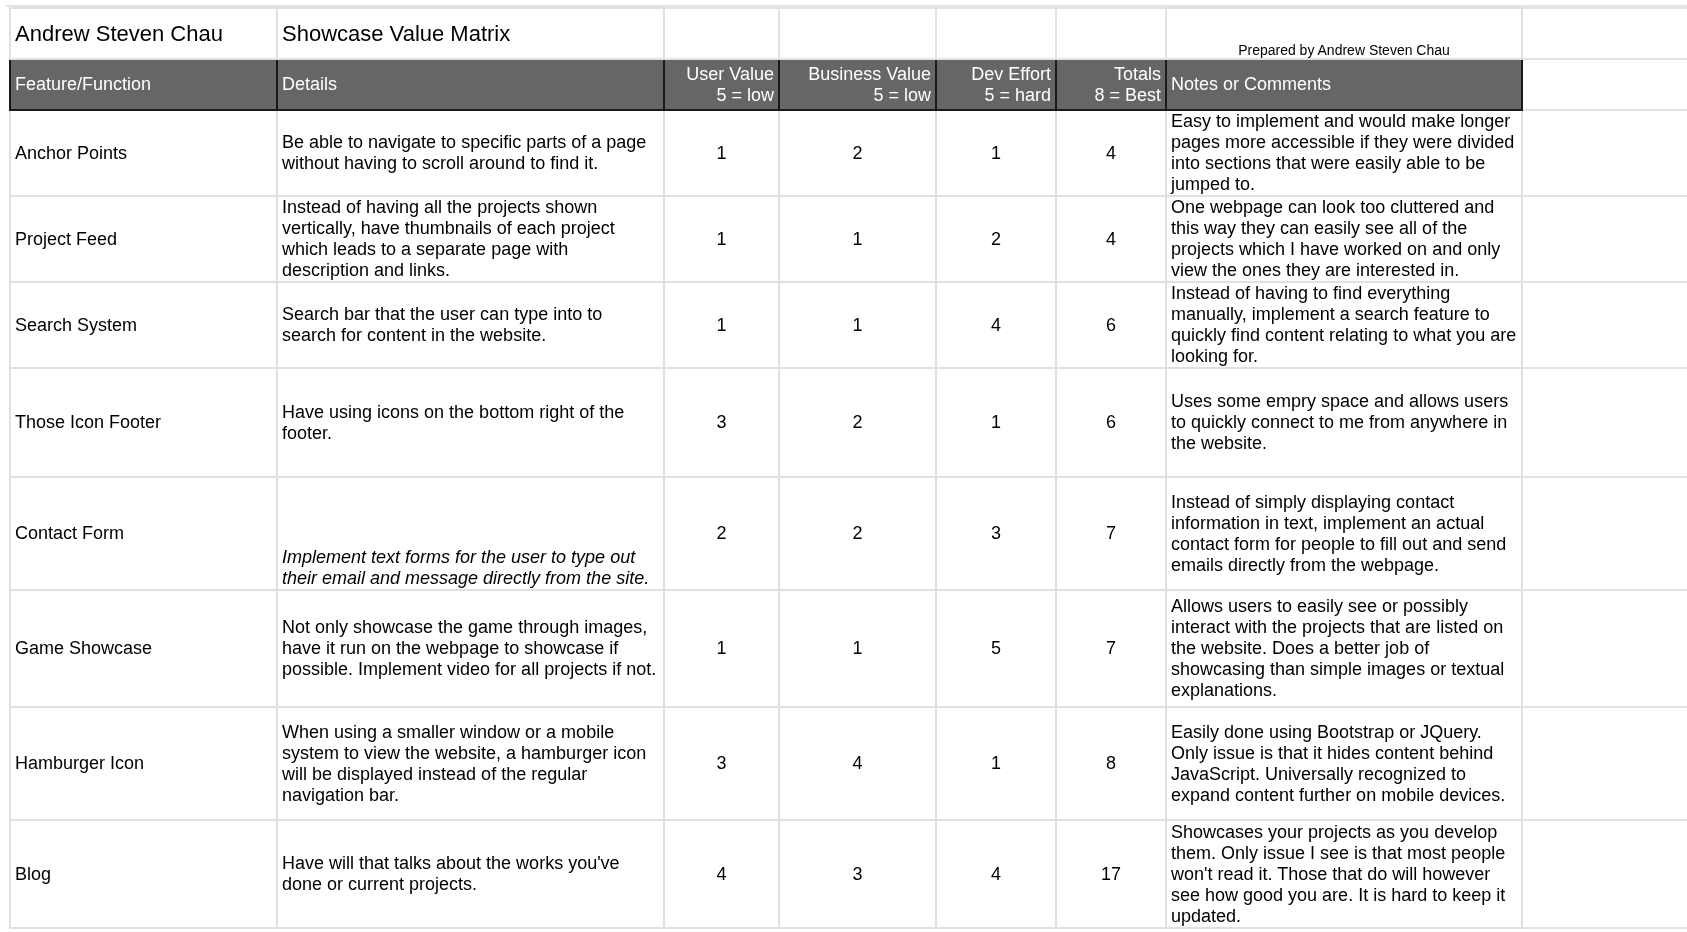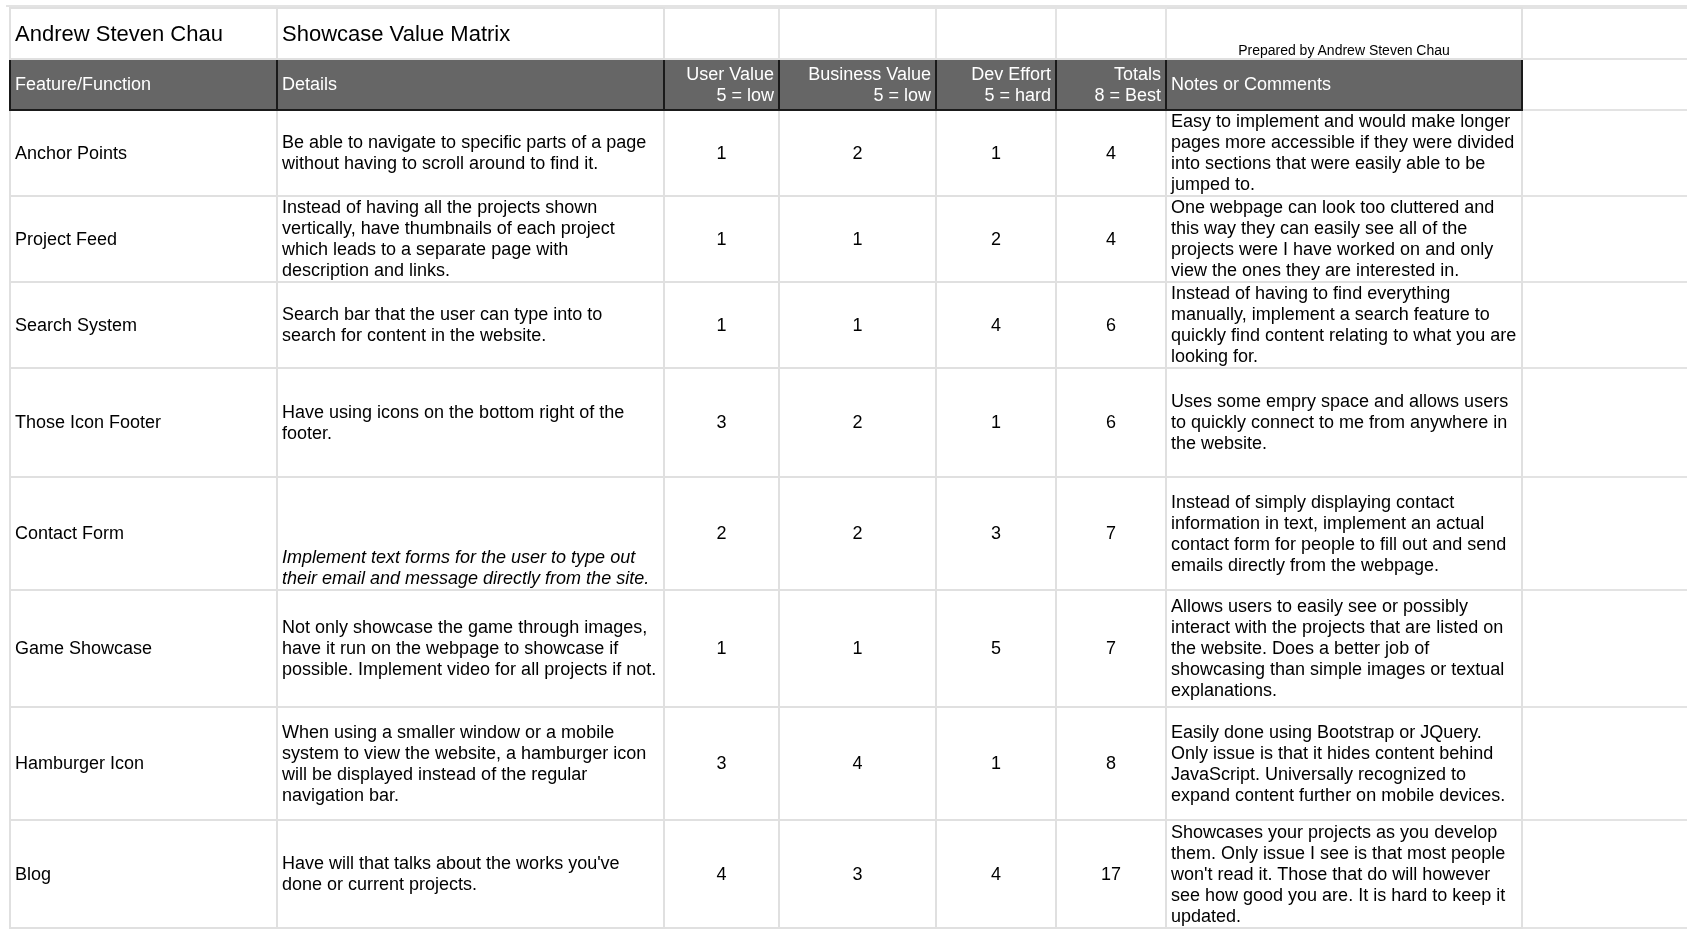--- a/index.html
+++ b/index.html
@@ -93,21 +93,21 @@
       <td>Easy to implement and would make longer pages more accessible if they were divided into sections that were easily able to be jumped to.</td>
       <td class="blank"></td>
     </tr>
     <tr style="height:86px">
       <td>Project Feed</td>
       <td>Instead of having all the projects shown vertically, have thumbnails of each project which leads to a separate page with description and links.</td>
       <td class="num">1</td>
       <td class="num">1</td>
       <td class="num">2</td>
       <td class="num">4</td>
-      <td>One webpage can look too cluttered and this way they can easily see all of the projects were I have worked on and only view the ones they are interested in.</td>
+      <td>One webpage can look too cluttered and this way they can easily see all of the projects which I have worked on and only view the ones they are interested in.</td>
       <td class="blank"></td>
     </tr>
     <tr style="height:85px">
       <td>Search System</td>
       <td>Search bar that the user can type into to search for content in the website.</td>
       <td class="num">1</td>
       <td class="num">1</td>
       <td class="num">4</td>
       <td class="num">6</td>
       <td>Instead of having to find everything manually, implement a search feature to quickly find content relating to what you are looking for.</td>

